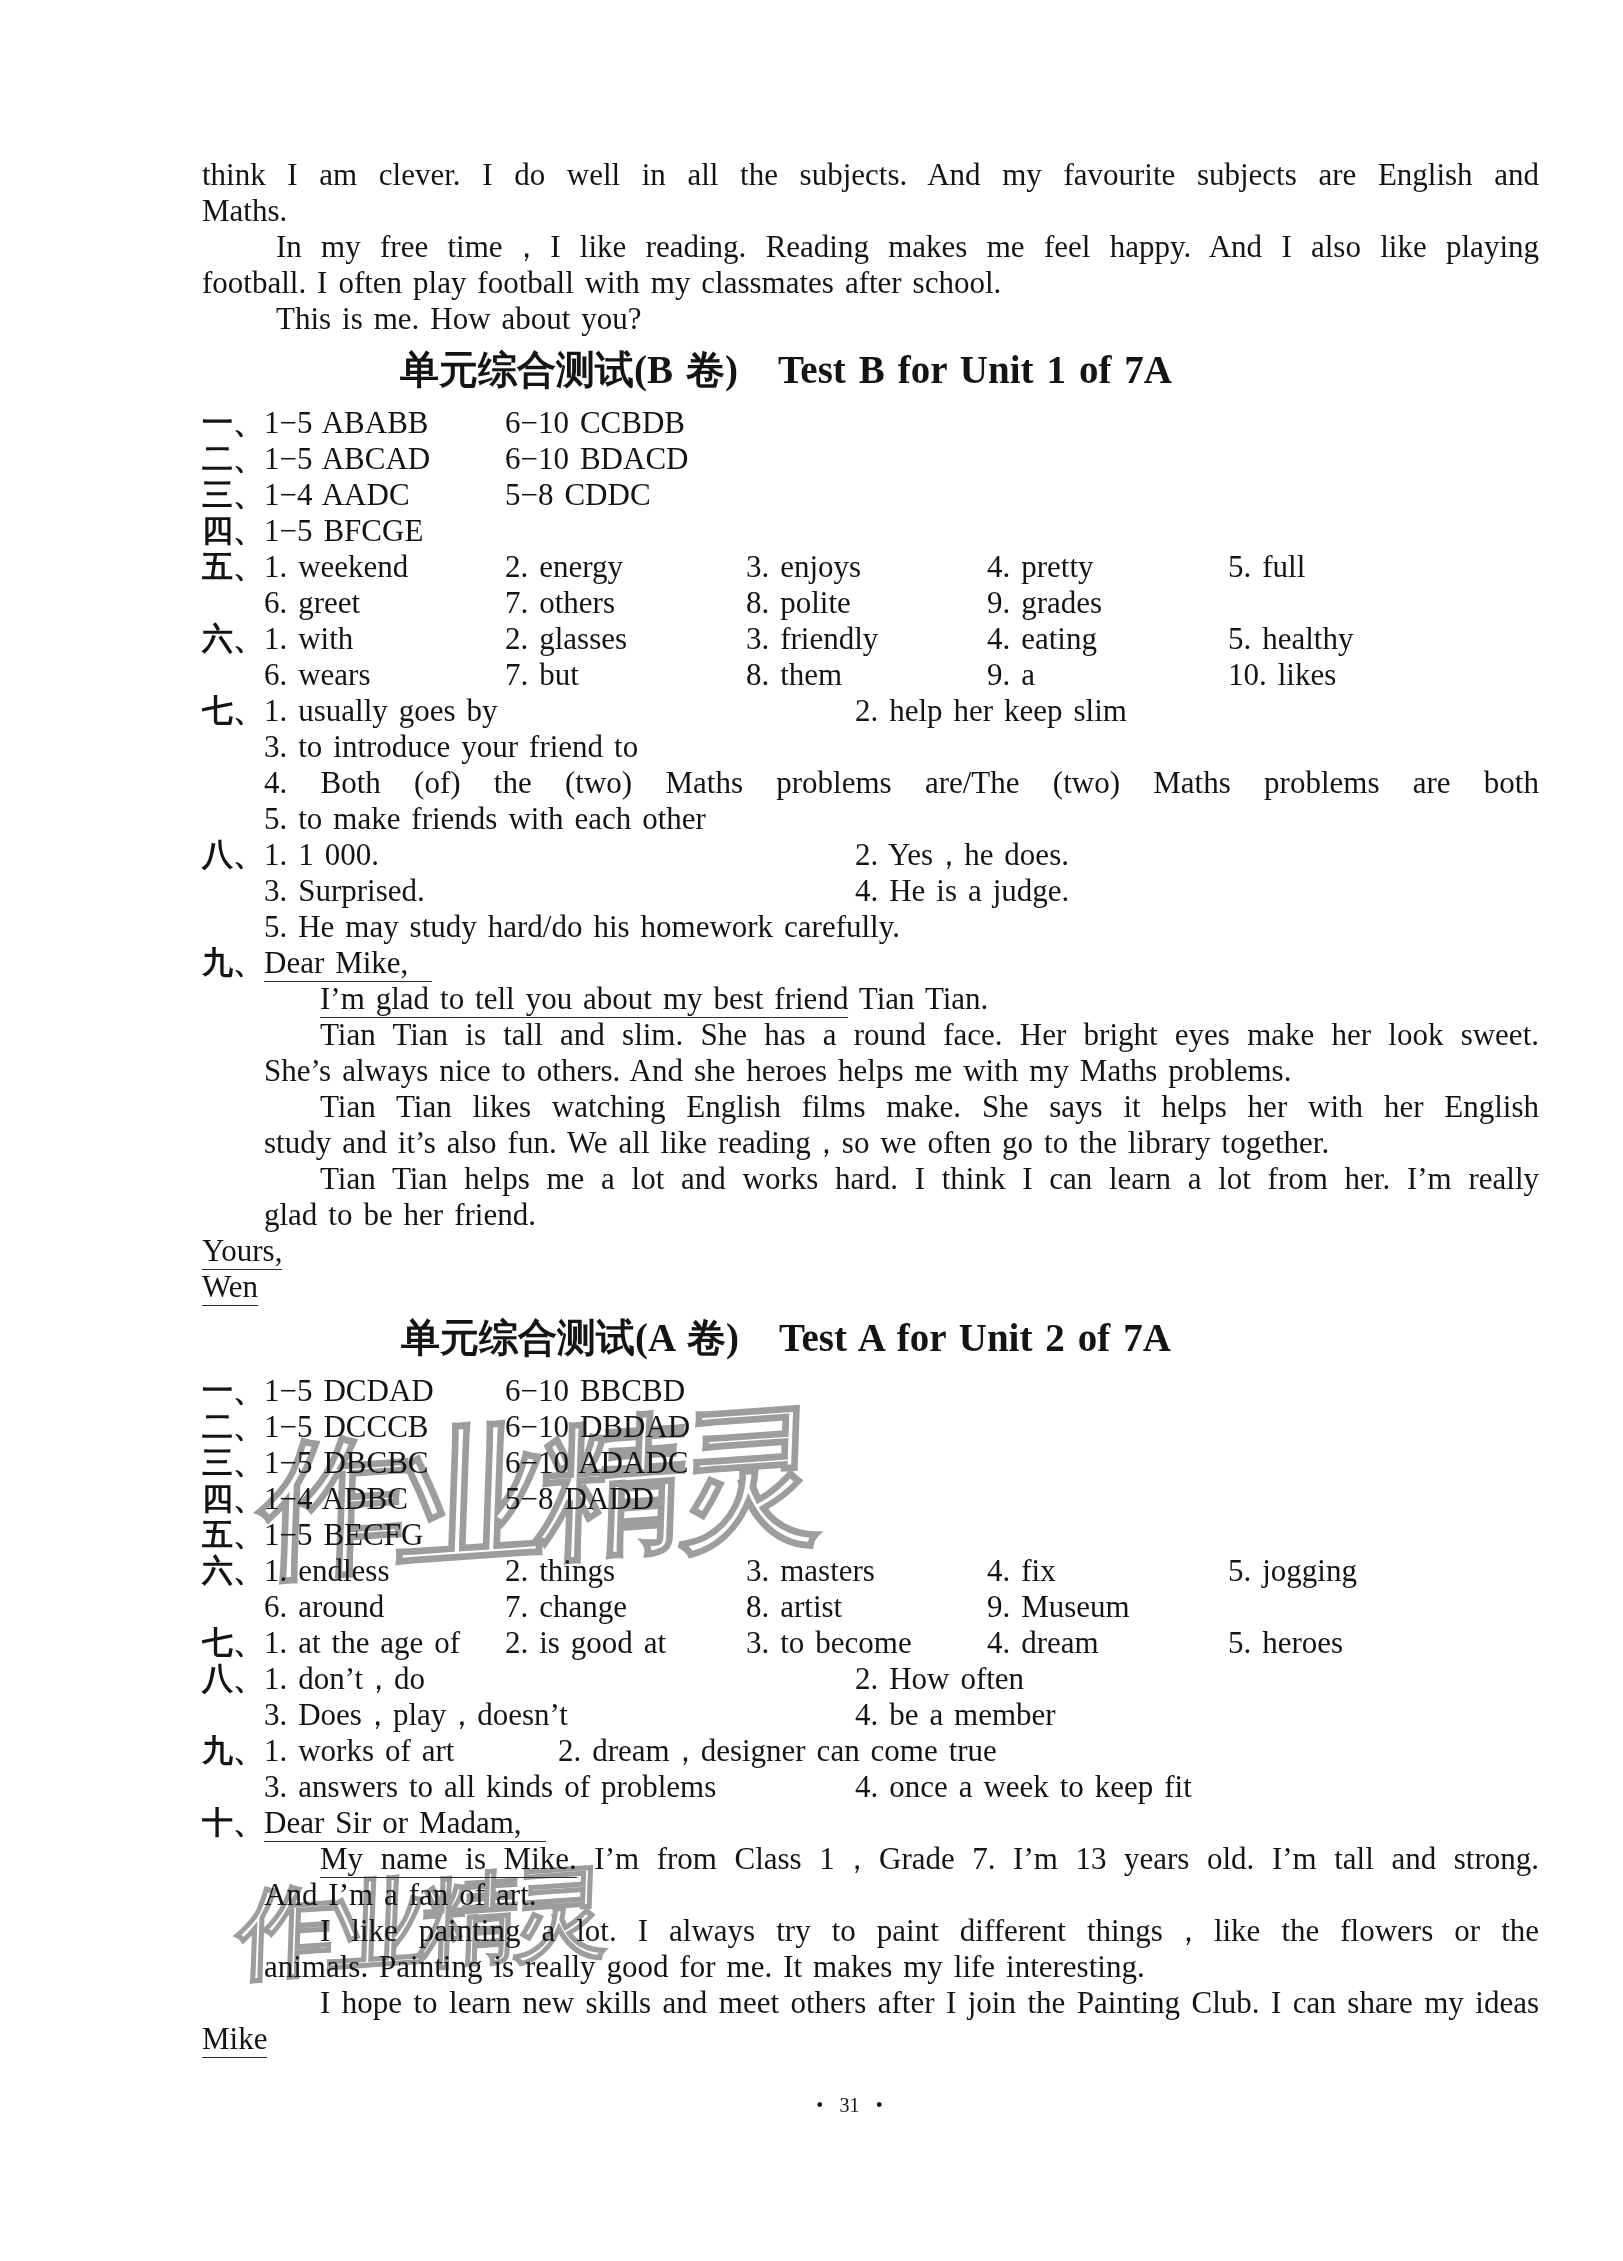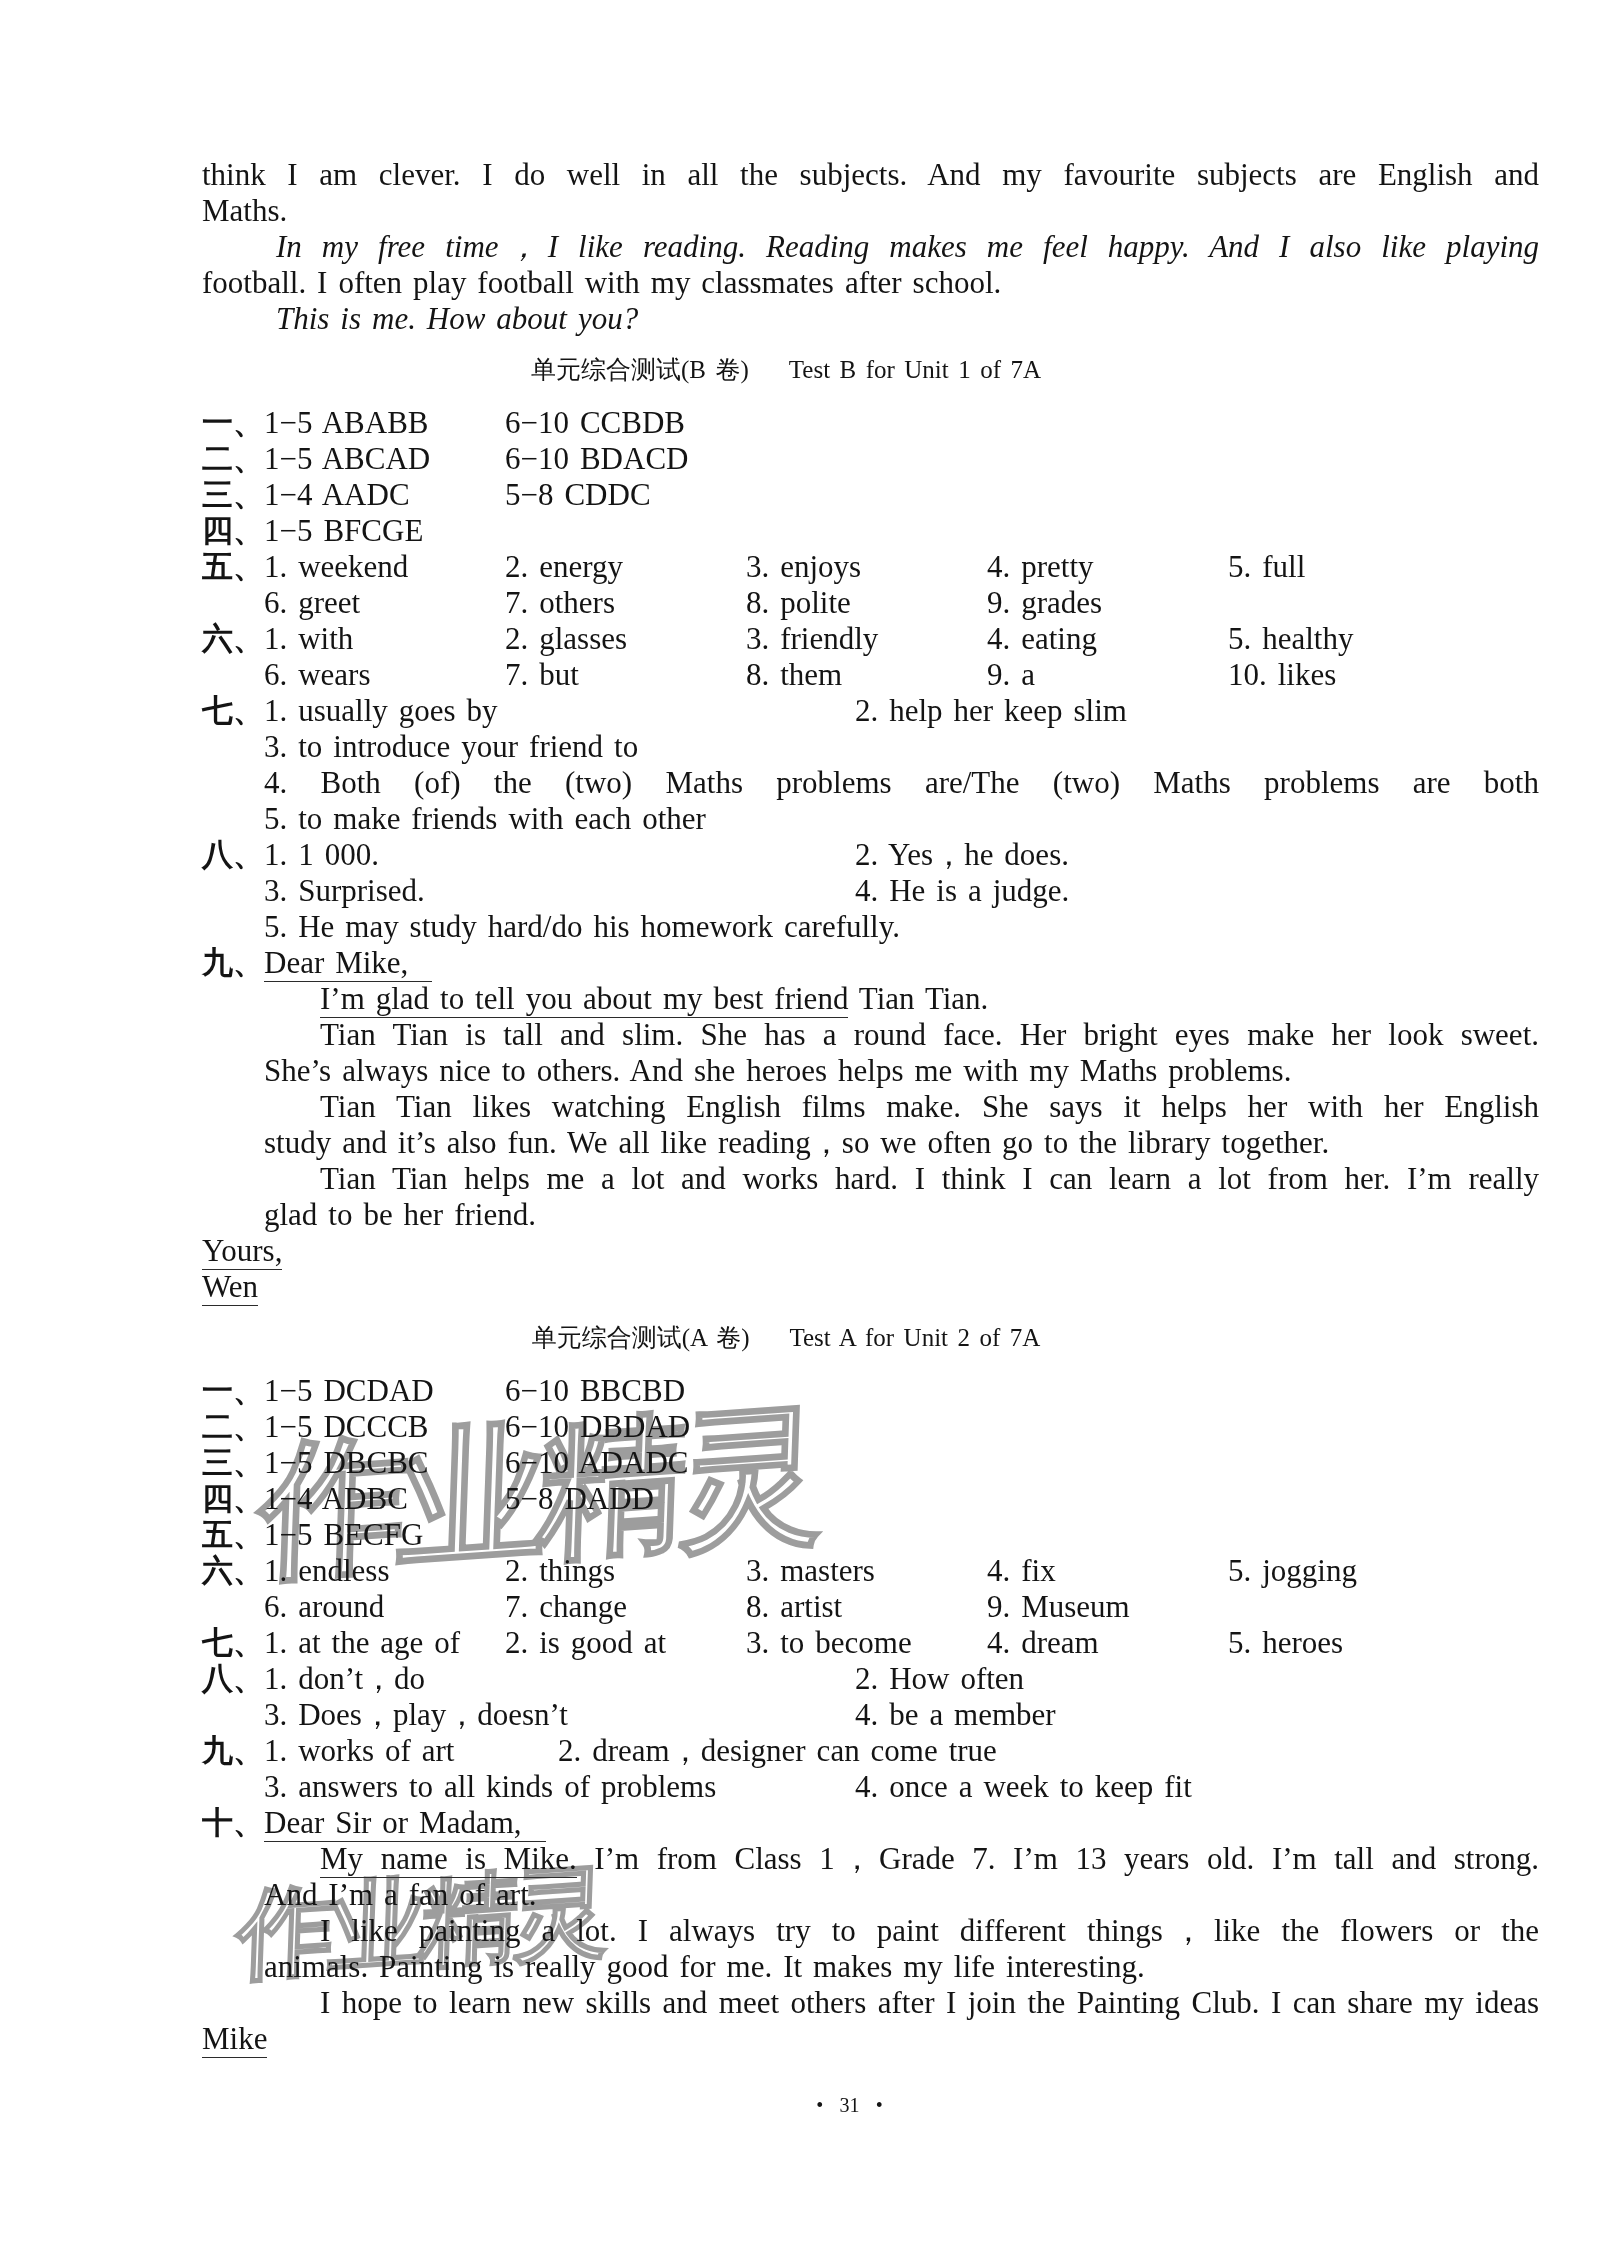--- a/index.html
+++ b/index.html
@@ -10,31 +10,31 @@
     font-family:"Liberation Serif","DejaVu Serif",serif;
     font-size:31px;line-height:36px;
     color:#141414;
     overflow:hidden;
     word-spacing:3.2px;
   }
   .content{position:absolute;left:163px;top:157px;width:1337px;z-index:2;margin-left:39px;}
   .line{position:relative;height:36px;white-space:pre;}
   .lbl{display:inline-block;width:62px;font-weight:bold;}
   .pl{padding-left:62px;}
-  .ip{padding-left:74px;font-style:italic;}     
+  .ip{padding-left:74px;}     
   .lpi{padding-left:118px;}   
   .fill{white-space:normal;text-align:justify;text-align-last:justify;}
   .c5{display:inline-block;width:241px;}
   .cA{display:inline-block;width:241px;}
   .c2{position:absolute;left:653px;top:0;text-align:right;}
   .c2a{position:absolute;left:356px;top:0;}
   .u{border-bottom:1.6px solid #2b2b2b;padding-bottom:0.8px;}
   .us{padding-right:24px;}
   .r{text-align:left;padding-right:39px;}
-  .title{height:68px;line-height:66px;text-align:center;padding-right:169px;font-weight:normal;font-size:25px;white-space:pre;}
+  .title{height:68px;line-height:66px;text-align:center;padding-right:169px;font-weight:bold;font-size:39px;white-space:pre;}
   .ten{margin-left:40px;}
   .footer{margin-top:30px;text-align:center;padding-right:42px;font-size:20px;word-spacing:11.3px;}
   .wm{
     position:absolute;z-index:1;
     font-family:"Liberation Sans","DejaVu Sans",sans-serif;
     font-weight:bold;color:transparent;
     -webkit-text-stroke:2px #9d9d9d;
     transform:rotate(-4deg) skewX(-6deg);
     pointer-events:none;white-space:nowrap;
   }

